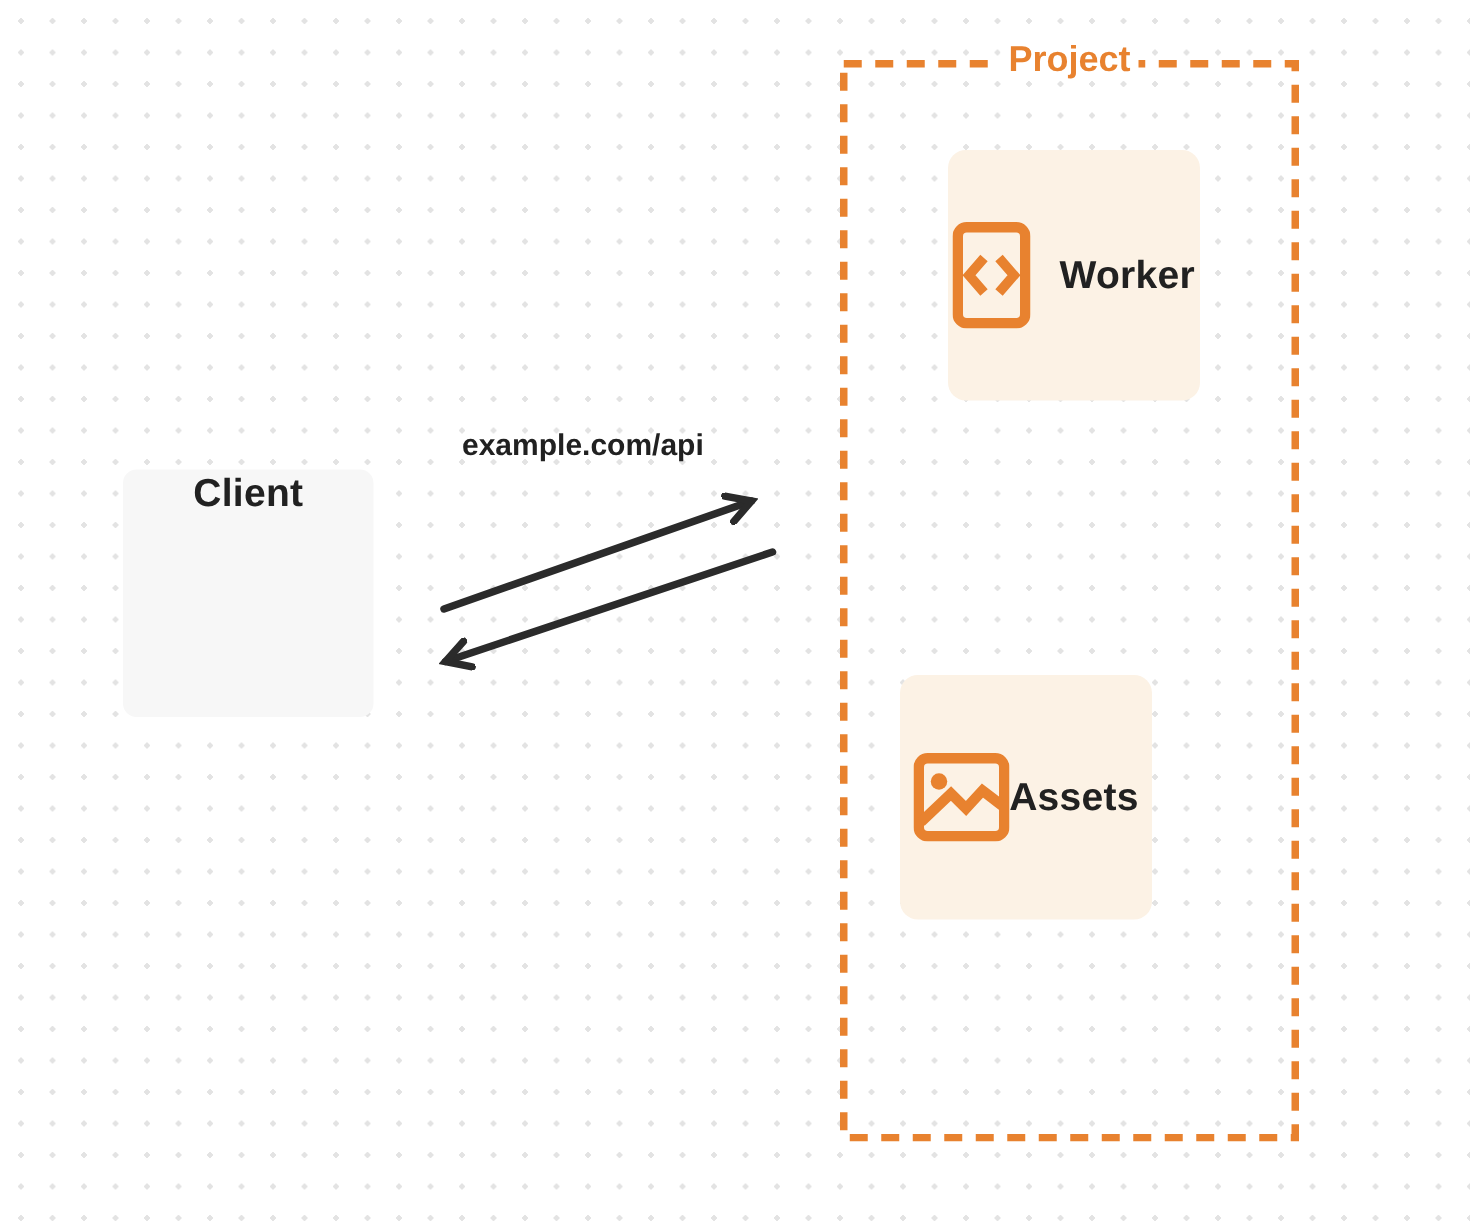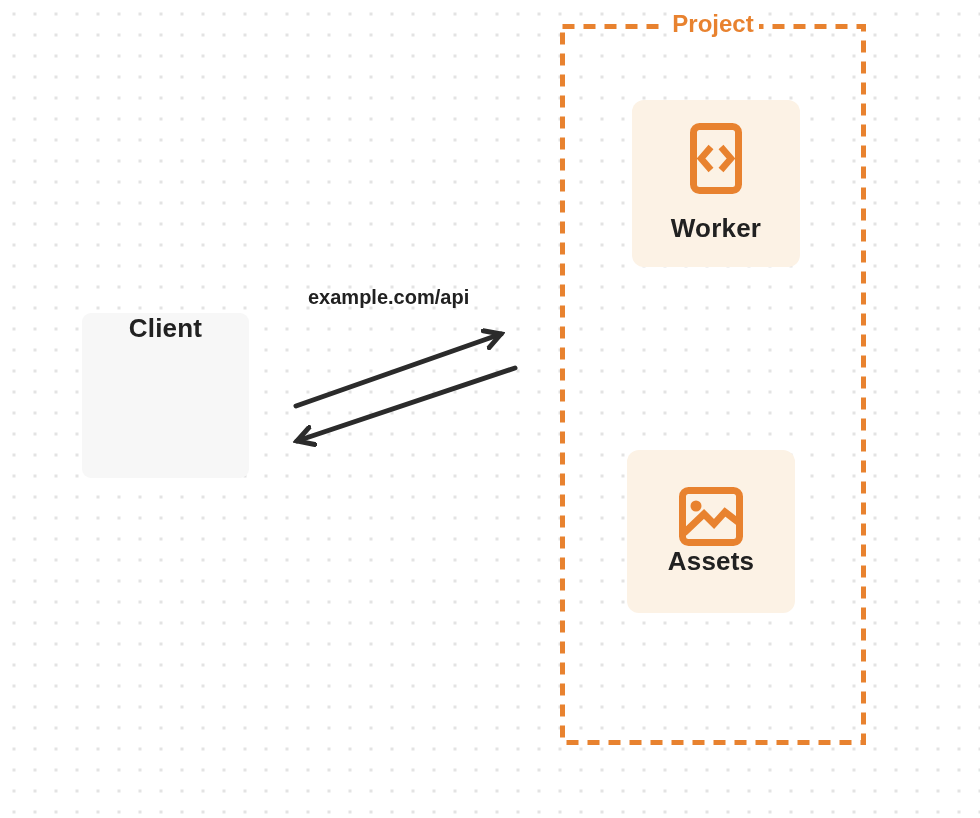--- a/index.html
+++ b/index.html
@@ -39,45 +39,45 @@
 
   
   .arrows {
     position: absolute; left: 0; top: 0;
     width: 980px; height: 818px;
     overflow: visible;
   }
 
   
   .project-box {
-    position: absolute; left: 560px; top: 24px;
+    position: absolute; left: 560px; top: 40px;
     width: 306px; height: 721px;
   }
   .project-border { position: absolute; left: 0; top: 0; }
   .project-label-wrap {
     position: absolute; left: 0; top: -14px; width: 306px;
     text-align: center;
   }
   .project-label-wrap span {
     display: inline-block;
     background: #ffffff;
     padding: 0 5px;
     font-size: 24px; font-weight: 700; color: #e8822f;
   }
 
   
   .inner-card {
     position: absolute;
     background: #fcf2e5;
     border-radius: 12px;
-    display: flex; flex-direction: column;
+    display: flex; flex-direction: row;
     align-items: center; justify-content: center;
   }
   .worker-card { left: 632px; top: 100px; width: 168px; height: 167px; gap: 19px; }
-  .assets-card { left: 627px; top: 450px; width: 168px; height: 163px; }
+  .assets-card { left: 600px; top: 450px; width: 168px; height: 163px; }
   .inner-card .icon { display: block; }
 
   
   .file-tree {
     position: absolute; left: 607px; top: 619px;
     margin: 0;
     font-family: "DejaVu Sans Mono", monospace;
     font-size: 17px; line-height: 21px; font-weight: 700;
     color: #2a2a2a;
     white-space: pre;

